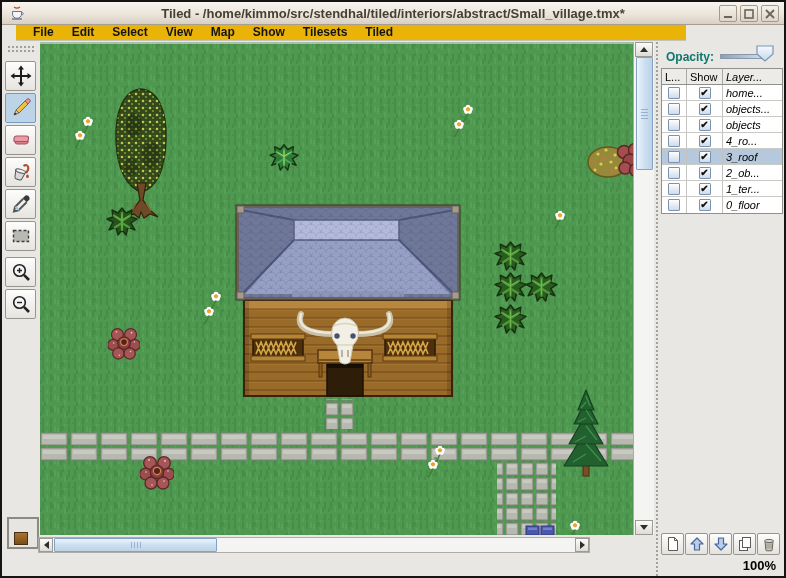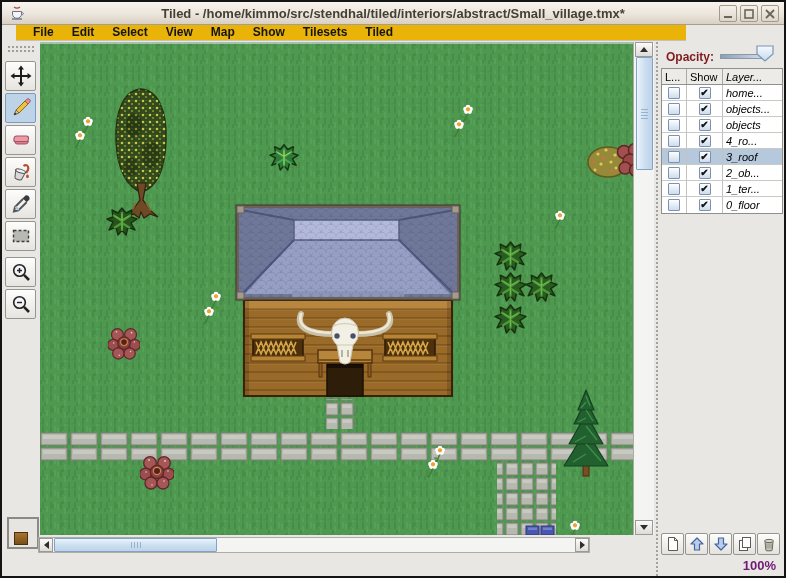--- a/index.html
+++ b/index.html
@@ -53,21 +53,21 @@
     background:repeating-linear-gradient(180deg,#96b2d0 0 1px,transparent 1px 3px);}
   .hthumb{position:absolute;left:15px;top:0;width:163px;height:14px;border:1px solid #84a2c4;border-radius:1px;
     background:linear-gradient(180deg,#ecf3fb,#cadeef 55%,#bed3e9);}
   .hthumb::after{content:"";position:absolute;top:3px;bottom:3px;left:50%;margin-left:-5px;width:10px;
     background:repeating-linear-gradient(90deg,#96b2d0 0 1px,transparent 1px 3px);}
 
   
   .divider{position:absolute;left:655px;top:41px;width:5px;height:535px;
     background-image:radial-gradient(#a3a19a 34%,transparent 36%);background-size:4px 4px;}
   .panel{position:absolute;left:660px;top:41px;width:124px;height:535px;}
-  .op-label{position:absolute;left:6px;top:9px;font-size:12px;font-weight:bold;color:#7f1d1d;}
+  .op-label{position:absolute;left:6px;top:9px;font-size:12px;font-weight:bold;color:#0f766e;}
   .op-track{position:absolute;left:60px;top:13px;width:48px;height:5px;border:1px solid #8a98ac;
     background:linear-gradient(90deg,#8ea0b4,#d7e2ee);}
   .op-thumb{position:absolute;left:96px;top:4px;width:18px;height:17px;}
 
   .ltable{position:absolute;left:1px;top:27px;width:122px;border:1px solid #8f8f8b;background:#fff;}
   .lrow{display:flex;height:16px;border-bottom:1px solid #c9c9c5;align-items:stretch;}
   .lrow:last-child{border-bottom:none;}
   .lrow.lhead{background:#ecebe7;border-bottom:1px solid #8f8f8b;}
   .lc{display:flex;align-items:center;font-size:11px;color:#000;overflow:hidden;white-space:nowrap;}
   .c1{width:25px;border-right:1px solid #c2c2be;justify-content:center;}
@@ -76,21 +76,21 @@
   .lhead .c1,.lhead .c2{border-right:1px solid #aaa9a4;}
   .lhead .lc{padding-left:3px;justify-content:flex-start;}
   .lrow.sel-row{background:#b6c8dc;}
   .cb{width:12px;height:12px;border:1px solid #7c92ae;border-radius:1px;
     background:linear-gradient(180deg,#fefeff,#cddcec);display:flex;align-items:center;justify-content:center;
     font-size:10px;line-height:10px;font-weight:bold;color:#111;}
 
   .layer-btns{position:absolute;left:1px;top:492px;display:flex;gap:1px;}
   .lbtn{width:23px;height:22px;border:1px solid #979590;border-radius:2px;
     background:linear-gradient(180deg,#fdfdfc,#e4e2dd);display:flex;align-items:center;justify-content:center;padding:0;}
-  .zoom-label{position:absolute;right:8px;top:517px;font-size:13px;font-weight:bold;color:#701a75;}
+  .zoom-label{position:absolute;right:8px;top:517px;font-size:13px;font-weight:bold;color:#000000;}
 </style>
 </head>
 <body>
 
 <div class="win">
   <div class="frame"></div>
 
   <div class="titlebar">
     <svg class="app-icon" viewBox="0 0 16 16">
       <path d="M5,2 c2,1.4 4,1.4 6,0" fill="none" stroke="#b04a34" stroke-width="1.2"></path>

